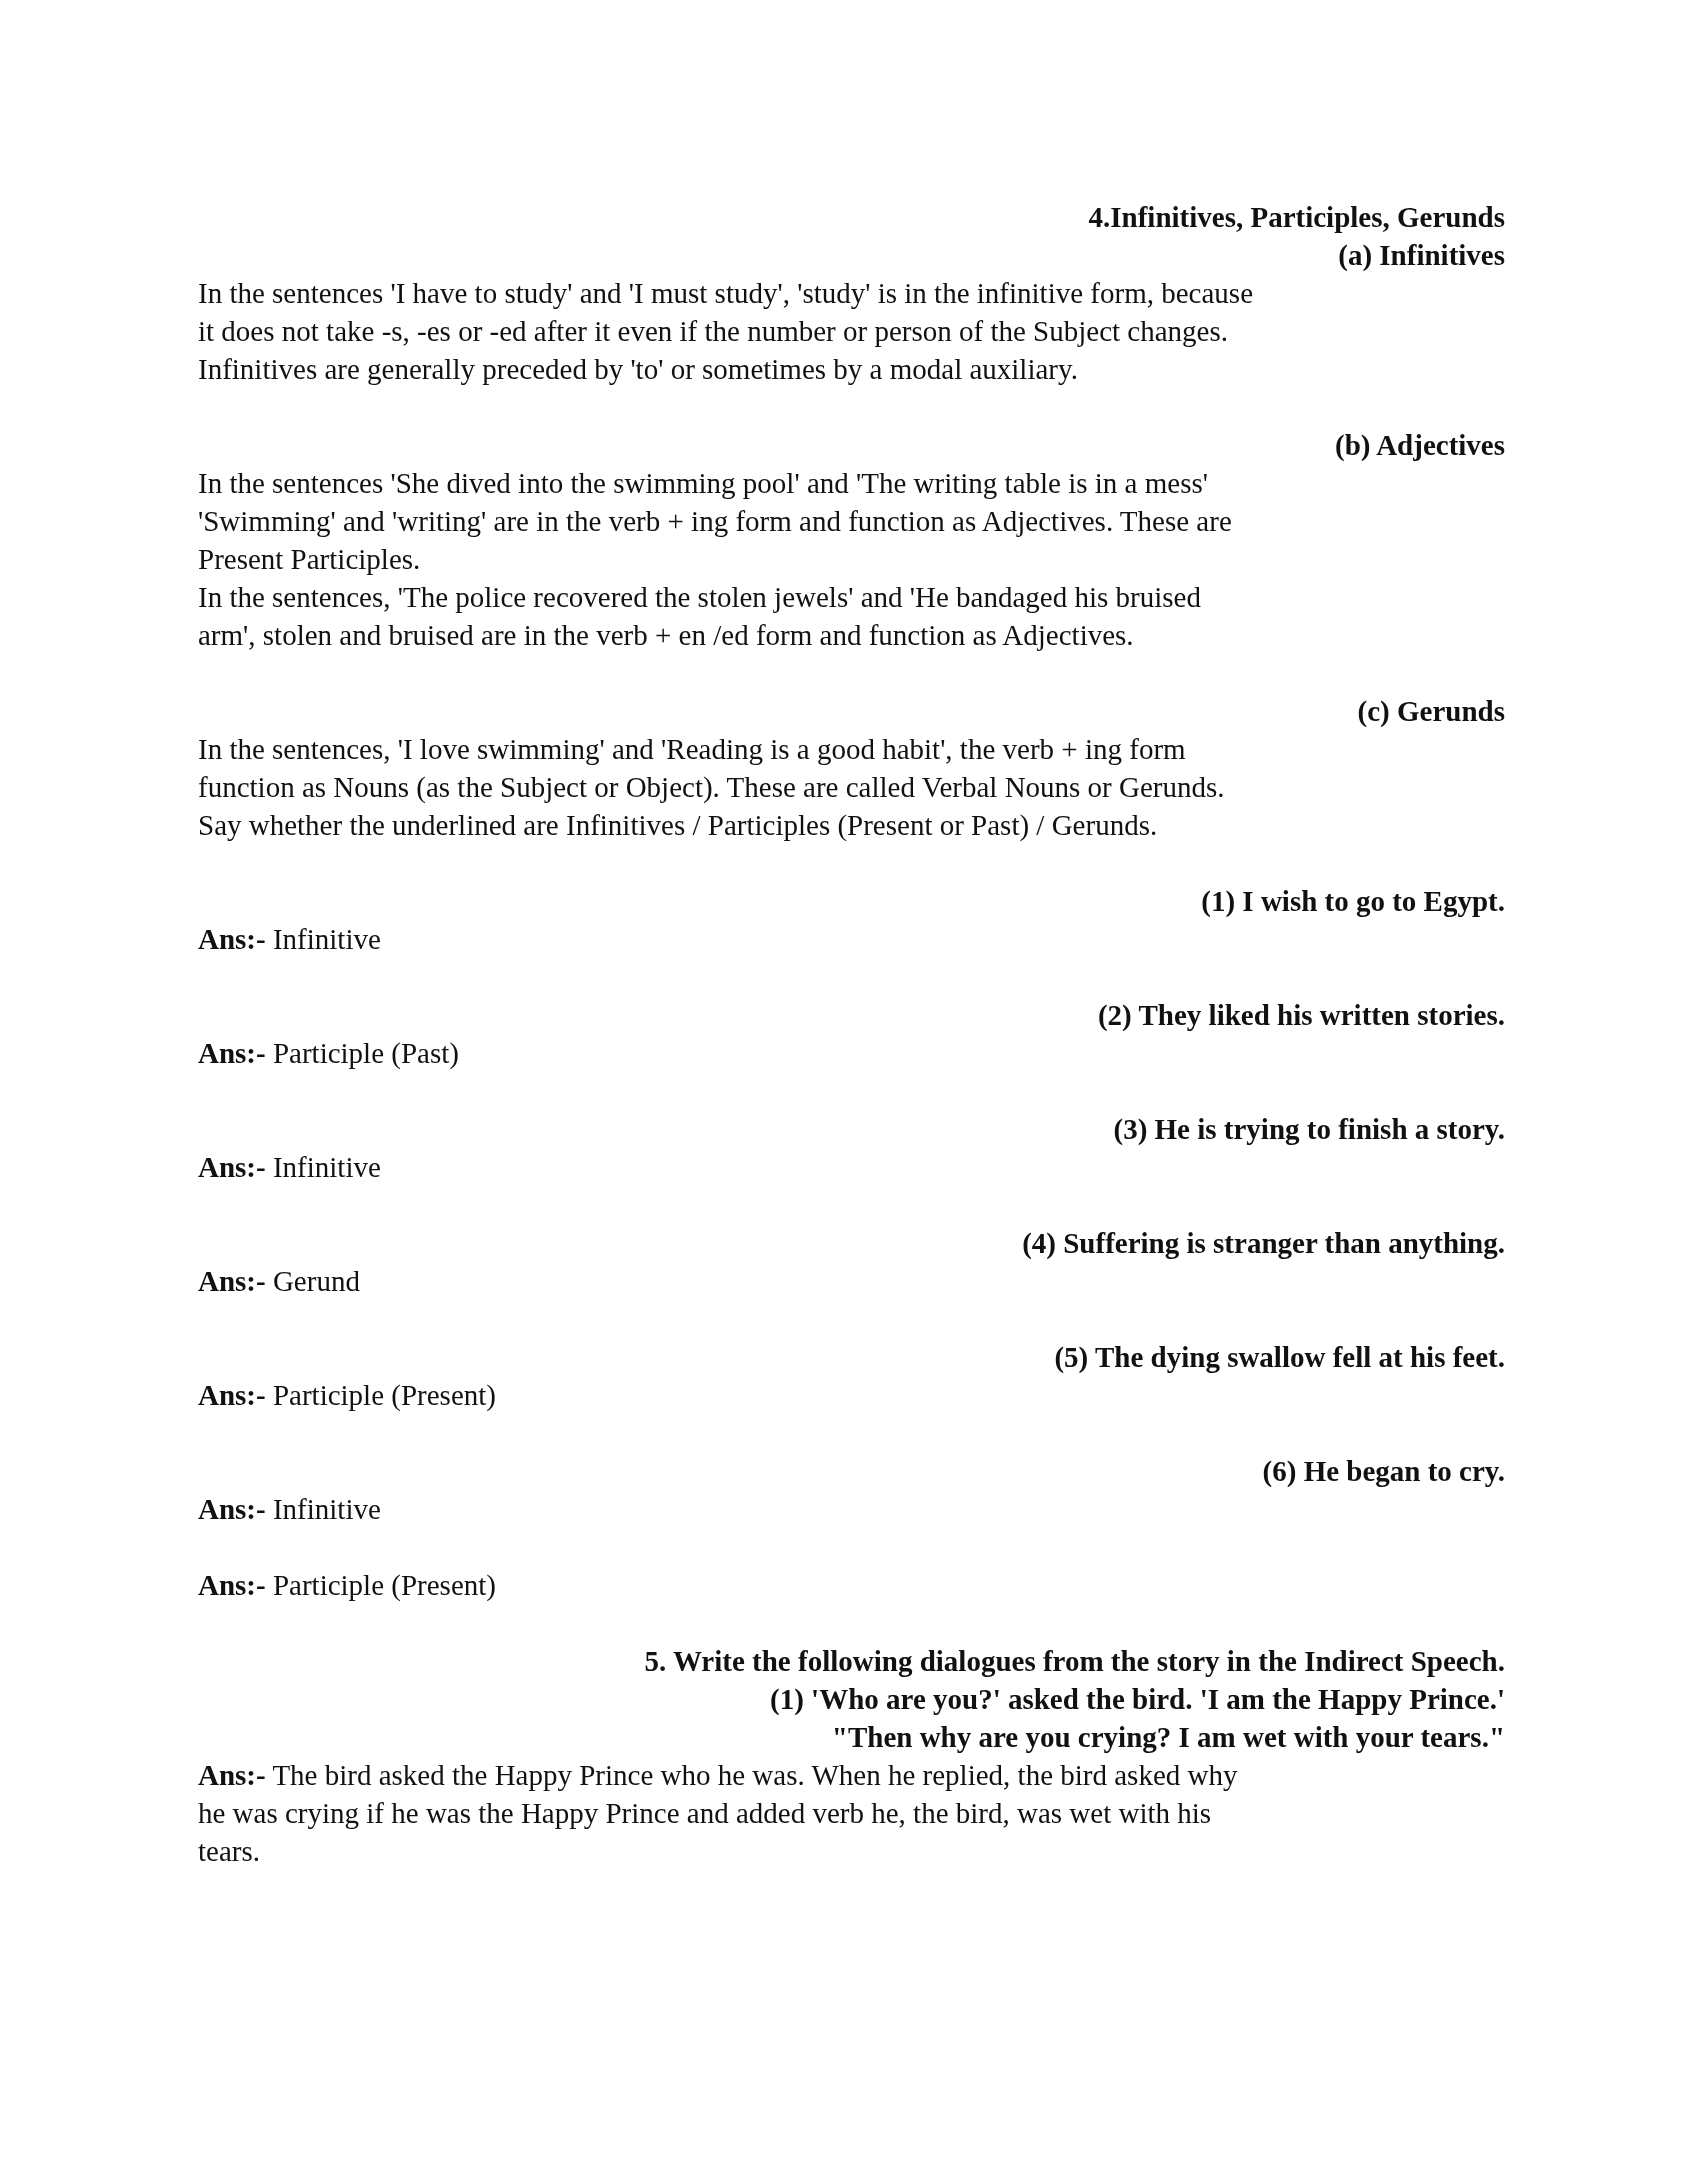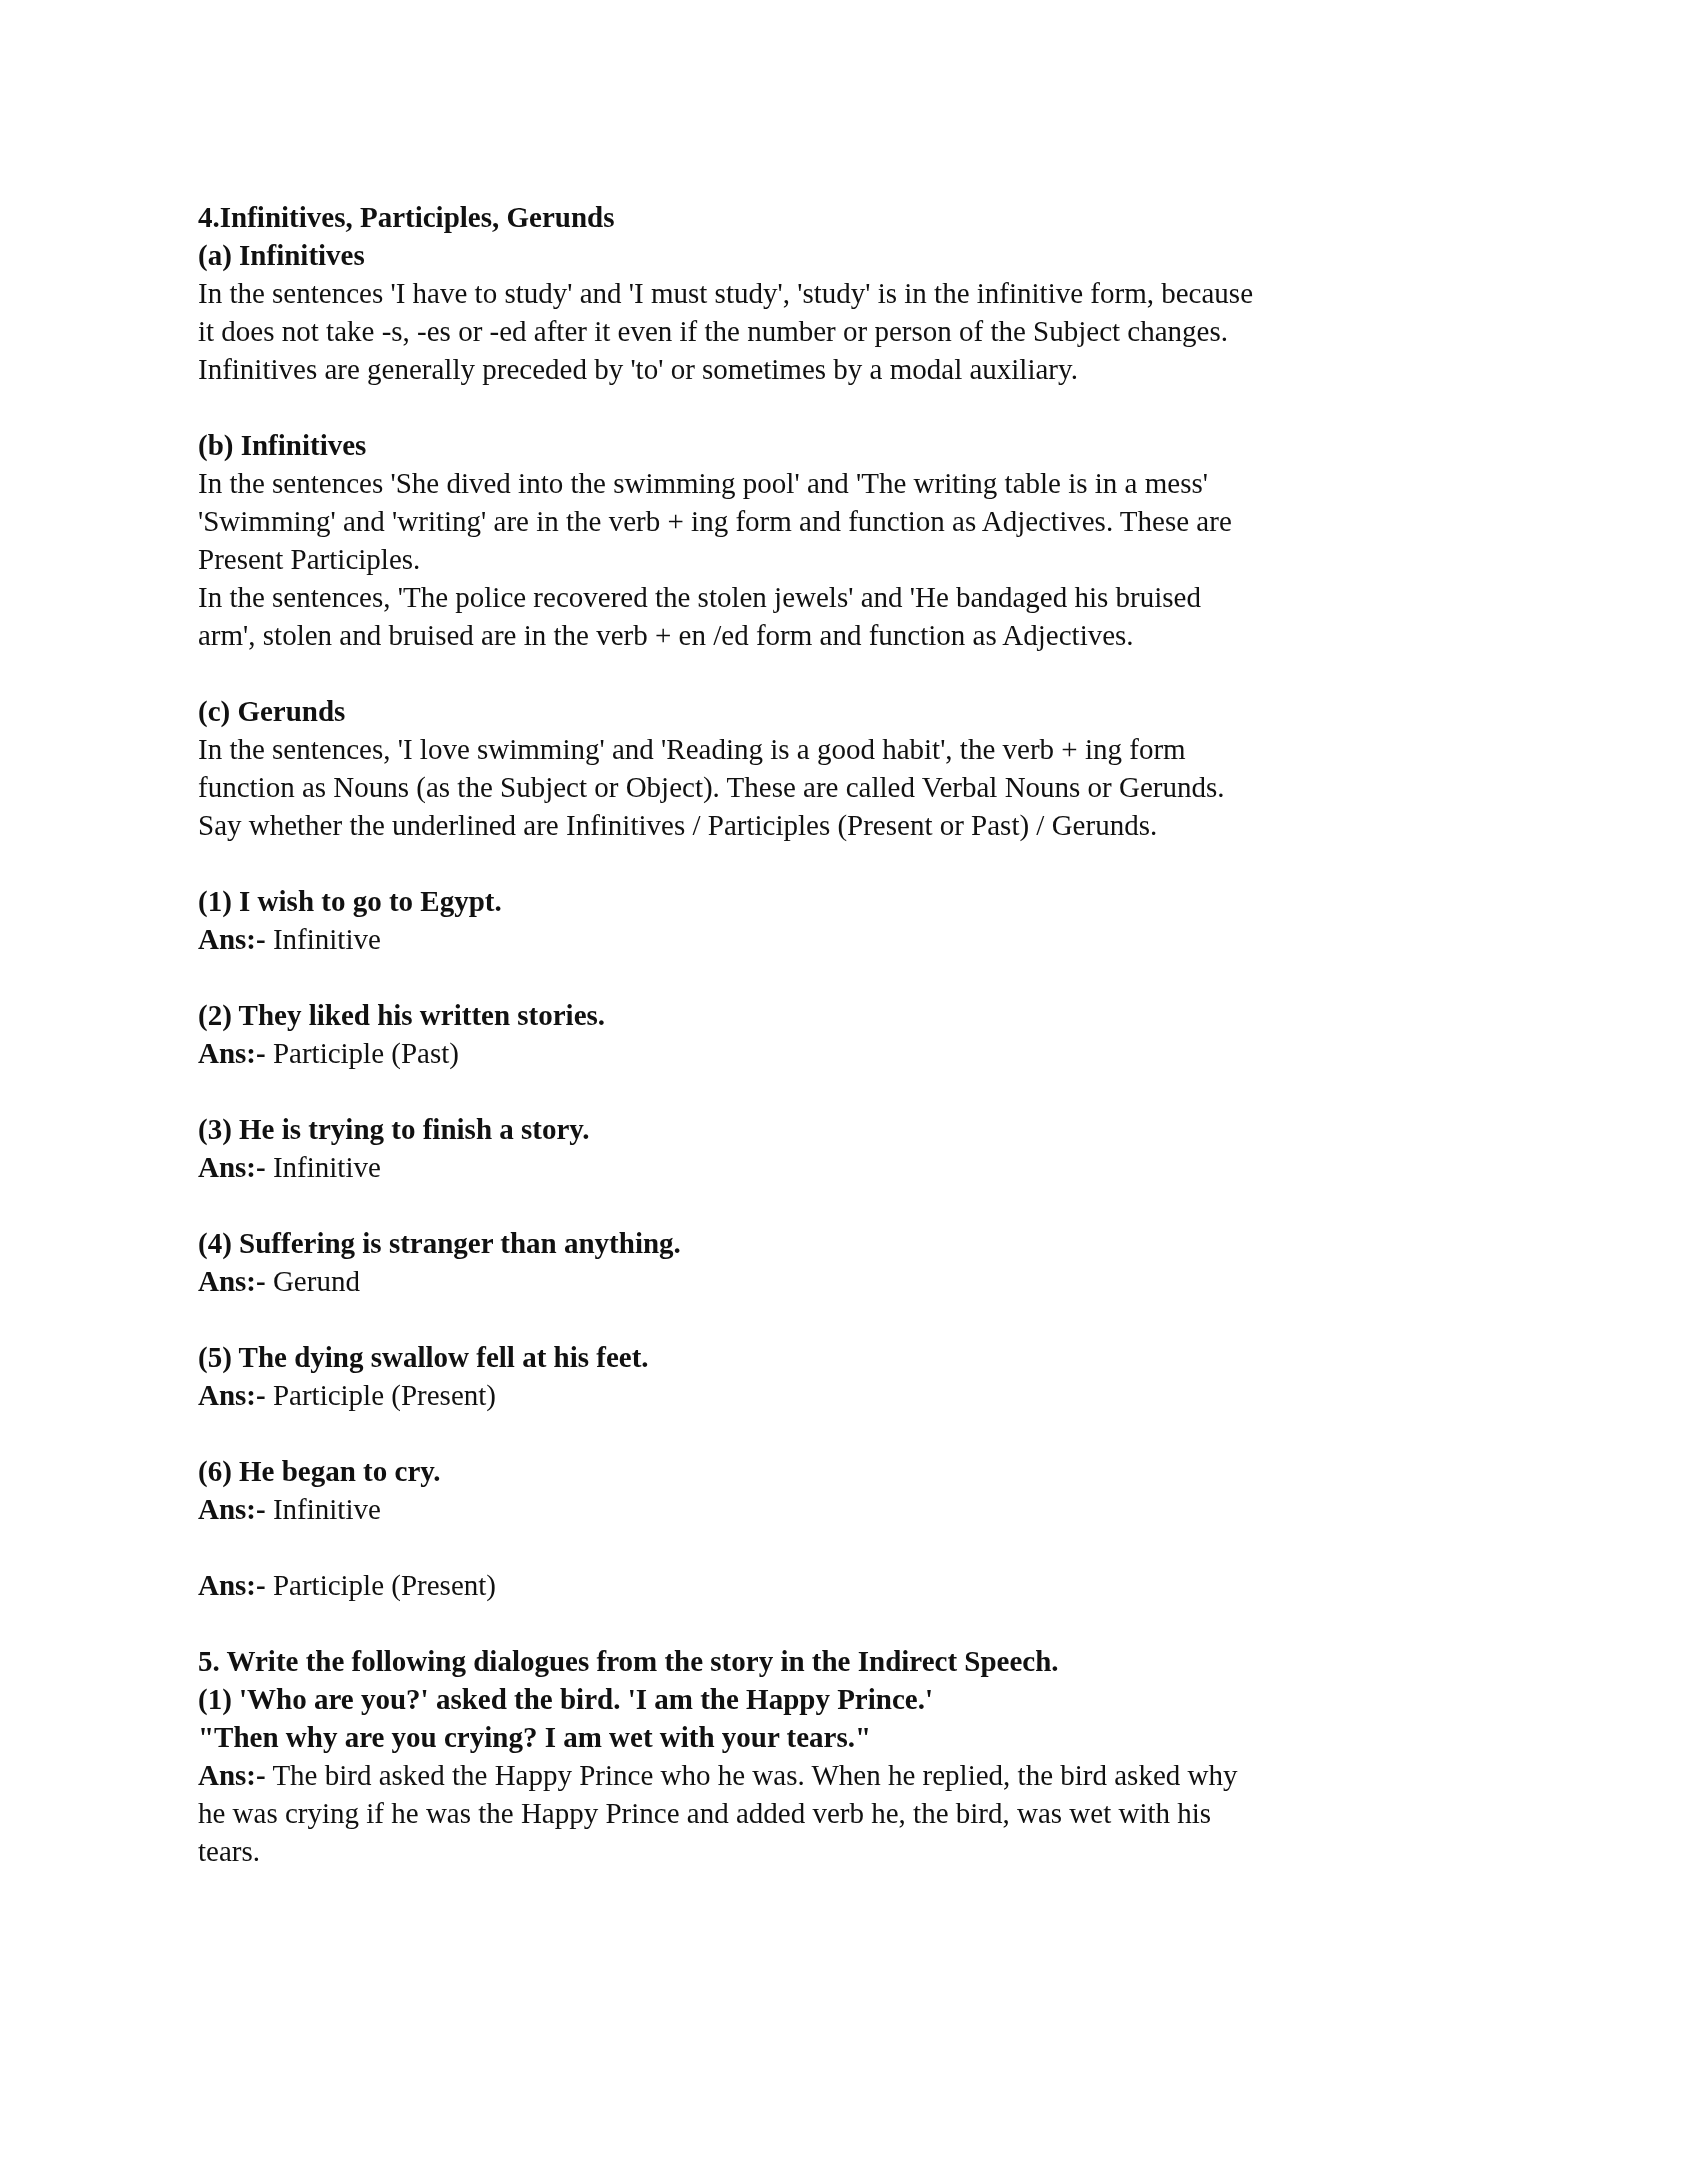--- a/index.html
+++ b/index.html
@@ -8,37 +8,37 @@
     position: absolute;
     left: 198px;
     top: 198px;
     width: 1307px;
     font-family: "Liberation Serif", "DejaVu Serif", serif;
     font-size: 29px;
     line-height: 38px;
     color: #111111;
   }
   .line { display: block; white-space: normal; min-height: 38px; }
-  .b { font-weight: bold; }
+  .b { font-weight: bold; text-align: right; }
   .blank { height: 38px; }
 </style>
 </head>
 <body>
 
 <div class="page">
 
   <span class="line b">4.Infinitives, Participles, Gerunds</span>
 
   <span class="line b">(a) Infinitives</span>
   <span class="line">In the sentences 'I have to study' and 'I must study', 'study' is in the infinitive form, because</span>
   <span class="line">it does not take -s, -es or -ed after it even if the number or person of the Subject changes.</span>
   <span class="line">Infinitives are generally preceded by 'to' or sometimes by a modal auxiliary.</span>
   <div class="blank"></div>
 
-  <span class="line b">(b) Infinitives</span>
+  <span class="line b">(b) Adjectives</span>
   <span class="line">In the sentences 'She dived into the swimming pool' and 'The writing table is in a mess'</span>
   <span class="line">'Swimming' and 'writing' are in the verb + ing form and function as Adjectives. These are</span>
   <span class="line">Present Participles.</span>
   <span class="line">In the sentences, 'The police recovered the stolen jewels' and 'He bandaged his bruised</span>
   <span class="line">arm', stolen and bruised are in the verb + en /ed form and function as Adjectives.</span>
   <div class="blank"></div>
 
   <span class="line b">(c) Gerunds</span>
   <span class="line">In the sentences, 'I love swimming' and 'Reading is a good habit', the verb + ing form</span>
   <span class="line">function as Nouns (as the Subject or Object). These are called Verbal Nouns or Gerunds.</span>

